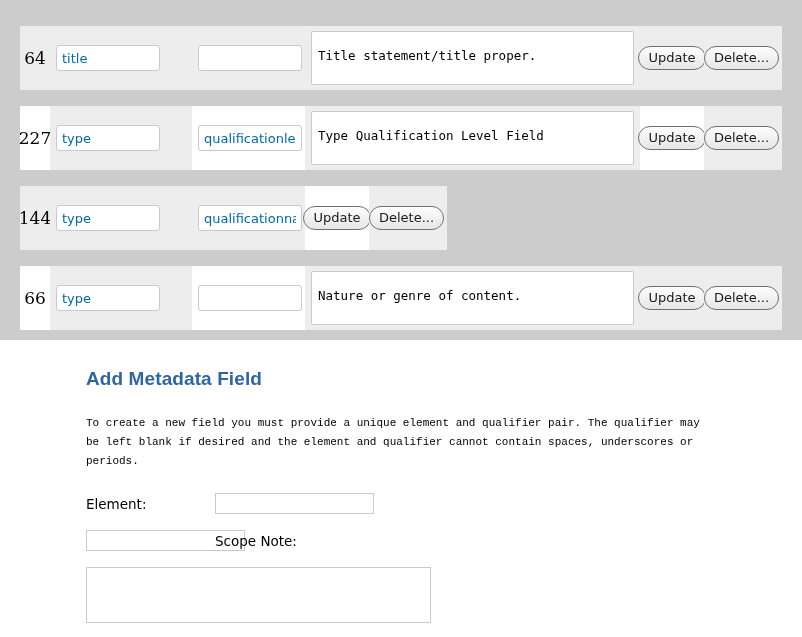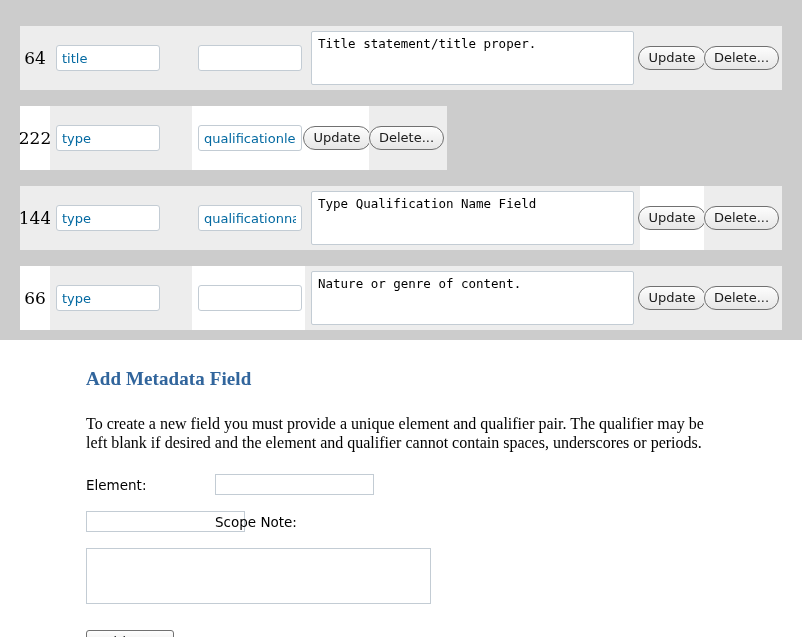--- a/index.html
+++ b/index.html
@@ -86,21 +86,21 @@
     width: 100%;
     height: 54px;
     box-sizing: border-box;
     border: 1px solid #c3ccd4;
     border-radius: 2px;
     background: #ffffff;
     font-family: "DejaVu Sans Mono", monospace;
     font-size: 12.5px;
     line-height: 16px;
     color: #000000;
-    padding: 4px 6px;
+    padding: 16px 6px;
     resize: none;
     overflow-y: scroll;
     outline: none;
   }
 
   
   .note-area::-webkit-scrollbar { width: 15px; background: #f7f7f7; }
   .note-area::-webkit-scrollbar-thumb { background: #f0f0f0; border: 1px solid #e2e2e2; }
 
   .btn {
@@ -115,30 +115,30 @@
     white-space: nowrap;
     line-height: 16px;
   }
 
   
   .add-section {
     padding: 28px 0 0 86px;
     background: #ffffff;
   }
   .add-title {
-    font-family: Liberation Serif, serif;
+    font-family: Liberation Sans, sans-serif;
     font-size: 19px;
     font-weight: bold;
     color: #31659c;
     margin: 0 0 24px 0;
     letter-spacing: 0.1px;
   }
   .add-desc {
-    font-family: Liberation Serif, serif;
-    font-size: 16px;
+    font-family: Liberation Mono, monospace;
+    font-size: 11px;
     line-height: 19px;
     color: #000000;
     width: 625px;
     margin: 0 0 22px 0;
   }
   .form-grid {
     display: grid;
     grid-template-columns: 129px auto;
     row-gap: 16px;
     align-items: start;
@@ -205,45 +205,45 @@
     </div>
     <div class="cell cell-update cell-light">
       <button class="btn">Update</button>
     </div>
     <div class="cell cell-delete cell-light">
       <button class="btn">Delete...</button>
     </div>
   </div>
 
   <div class="field-row">
-    <div class="cell cell-id cell-white">222</div>
+    <div class="cell cell-id cell-white">227</div>
     <div class="cell cell-element cell-light">
       <input class="txt" type="text" value="type" style="">
     </div>
     <div class="cell cell-qualifier cell-white">
       <input class="txt" type="text" value="qualificationlevel" style="">
     </div>
+    <div class="cell cell-note cell-light">
+      <textarea class="note-area" style="">Type Qualification Level Field</textarea>
+    </div>
     <div class="cell cell-update cell-white">
       <button class="btn">Update</button>
     </div>
     <div class="cell cell-delete cell-light">
       <button class="btn">Delete...</button>
     </div>
   </div>
 
   <div class="field-row">
     <div class="cell cell-id cell-light">144</div>
     <div class="cell cell-element cell-light">
       <input class="txt" type="text" value="type" style="">
     </div>
     <div class="cell cell-qualifier cell-light">
       <input class="txt" type="text" value="qualificationname" style="">
-    </div>
-    <div class="cell cell-note cell-light">
-      <textarea class="note-area" style="">Type Qualification Name Field</textarea>
     </div>
     <div class="cell cell-update cell-white">
       <button class="btn">Update</button>
     </div>
     <div class="cell cell-delete cell-light">
       <button class="btn">Delete...</button>
     </div>
   </div>
 
   <div class="field-row">

